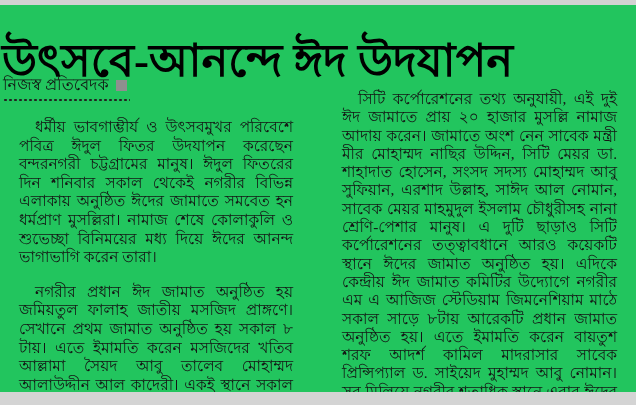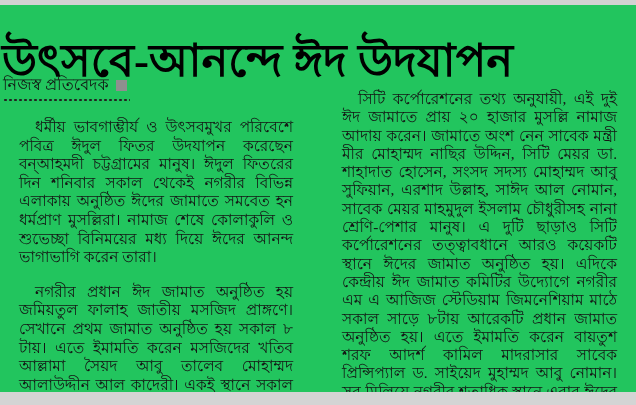--- a/index.html
+++ b/index.html
@@ -100,21 +100,21 @@
 
   <div class="columns">
 
     <div class="col">
       <div class="byline-row">
         <span>নিজস্ব প্রতিবেদক</span>
         <span class="byline-marker"></span>
       </div>
       <div class="byline-divider"></div>
       <div class="body-text">
-        <p>ধর্মীয় ভাবগাম্ভীর্য ও উৎসবমুখর পরিবেশে পবিত্র ঈদুল ফিতর উদযাপন করেছেন বন্আহমদী চট্টগ্রামের মানুষ। ঈদুল ফিতরের দিন শনিবার সকাল থেকেই নগরীর বিভিন্ন এলাকায় অনুষ্ঠিত ঈদের জামাতে সমবেত হন ধর্মপ্রাণ মুসল্লিরা। নামাজ শেষে কোলাকুলি ও শুভেচ্ছা বিনিময়ের মধ্য দিয়ে ঈদের আনন্দ ভাগাভাগি করেন তারা।</p>
+        <p>ধর্মীয় ভাবগাম্ভীর্য ও উৎসবমুখর পরিবেশে পবিত্র ঈদুল ফিতর উদযাপন করেছেন বন্দরনগরী চট্টগ্রামের মানুষ। ঈদুল ফিতরের দিন শনিবার সকাল থেকেই নগরীর বিভিন্ন এলাকায় অনুষ্ঠিত ঈদের জামাতে সমবেত হন ধর্মপ্রাণ মুসল্লিরা। নামাজ শেষে কোলাকুলি ও শুভেচ্ছা বিনিময়ের মধ্য দিয়ে ঈদের আনন্দ ভাগাভাগি করেন তারা।</p>
         <p>নগরীর প্রধান ঈদ জামাত অনুষ্ঠিত হয় জমিয়তুল ফালাহ জাতীয় মসজিদ প্রাঙ্গণে। সেখানে প্রথম জামাত অনুষ্ঠিত হয় সকাল ৮ টায়। এতে ইমামতি করেন মসজিদের খতিব আল্লামা সৈয়দ আবু তালেব মোহাম্মদ আলাউদ্দীন আল কাদেরী। একই স্থানে সকাল পৌনে ৯টায় অনুষ্ঠিত হয় ঈদের দ্বিতীয় জামাত। মাওলানা মোহাম্মদ আহমদুল হক আল কাদেরী এতে ইমামতি করেন।</p>
       </div>
     </div>
 
     <div class="col col-right">
       <div class="body-text">
         <p>সিটি কর্পোরেশনের তথ্য অনুযায়ী, এই দুই ঈদ জামাতে প্রায় ২০ হাজার মুসল্লি নামাজ আদায় করেন। জামাতে অংশ নেন সাবেক মন্ত্রী মীর মোহাম্মদ নাছির উদ্দিন, সিটি মেয়র ডা. শাহাদাত হোসেন, সংসদ সদস্য মোহাম্মদ আবু সুফিয়ান, এরশাদ উল্লাহ, সাঈদ আল নোমান, সাবেক মেয়র মাহমুদুল ইসলাম চৌধুরীসহ নানা শ্রেণি-পেশার মানুষ। এ দুটি ছাড়াও সিটি কর্পোরেশনের তত্ত্বাবধানে আরও কয়েকটি স্থানে ঈদের জামাত অনুষ্ঠিত হয়। এদিকে কেন্দ্রীয় ঈদ জামাত কমিটির উদ্যোগে নগরীর এম এ আজিজ স্টেডিয়াম জিমনেশিয়াম মাঠে সকাল সাড়ে ৮টায় আরেকটি প্রধান জামাত অনুষ্ঠিত হয়। এতে ইমামতি করেন বায়তুশ শরফ আদর্শ কামিল মাদরাসার সাবেক প্রিন্সিপ্যাল ড. সাইয়েদ মুহাম্মদ আবু নোমান। সব মিলিয়ে নগরীর শতাধিক স্থানে এবার ঈদের জামাত অনুষ্ঠিত হয় বলে সংশ্লিষ্টরা জানিয়েছেন।</p>
       </div>
     </div>
 

